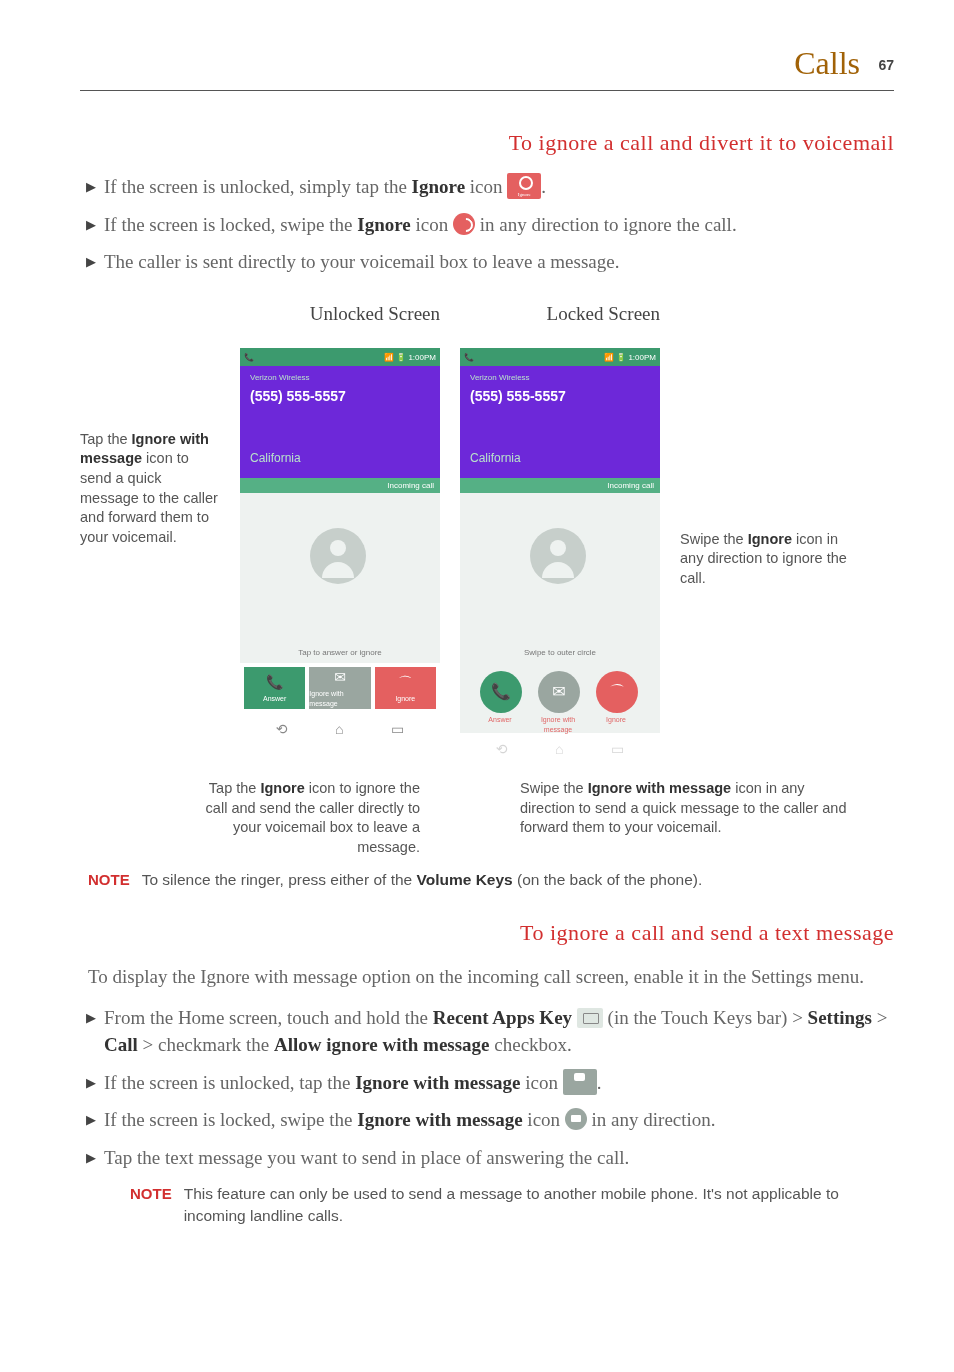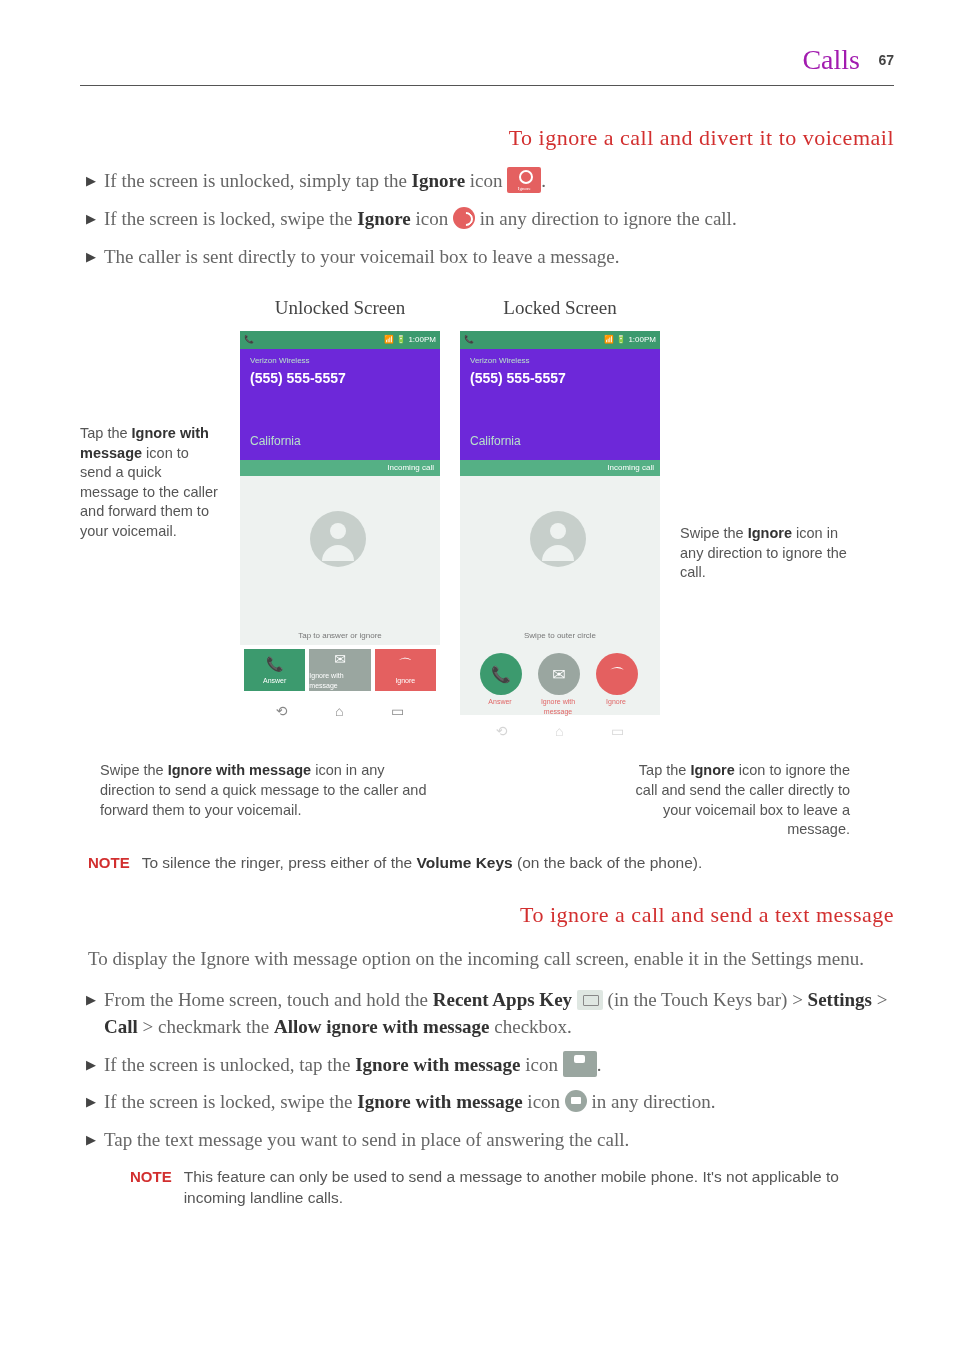--- a/index.html
+++ b/index.html
@@ -12,22 +12,22 @@
     background: #fff;
   }
   .page-header {
     border-bottom: 1px solid #555;
     padding-bottom: 4px;
     margin-bottom: 36px;
     text-align: right;
   }
   .page-header .section-name {
     font-family: Georgia, serif;
-    font-size: 28px;
-    color: #a21caf;
+    font-size: 32px;
+    color: #a16207;
     margin-right: 14px;
     text-align: right;
   }
   .page-header .page-num {
     font-size: 14px;
     font-weight: bold;
     color: #444;
     vertical-align: 4px;
   }
   .red-heading {
@@ -172,22 +172,22 @@
   .figure-area {
     display:flex;
     gap:20px;
     margin:24px 0 6px 0;
     align-items:flex-start;
   }
   .fig-title {
     font-family: Georgia, serif;
     font-size:19px;
     color:#444;
-    text-align:center;
-    margin-bottom:9px;
+    text-align:right;
+    margin-bottom:21px;
   }
   .side-anno {
     width:140px;
     font-size:14.5px;
     color:#555;
     line-height:1.35;
     padding-top:130px;
   }
   .side-anno-right {
     width:170px;
@@ -432,25 +432,25 @@
       </div>
     </div>
   </div>
 
   <div class="side-anno-right">
     <span>Swipe the </span><span class="bold-dk">Ignore</span><span> icon in any direction to ignore the call.</span>
   </div>
 </div>
 
 <div class="caption-row">
+  <div class="below-caption cap-left">
+    <span>Tap the </span><span class="bold-dk">Ignore</span><span> icon to ignore the call and send the caller directly to your voicemail box to leave a message.</span>
+  </div>
   <div class="below-caption cap-right">
     <span>Swipe the </span><span class="bold-dk">Ignore with message</span><span> icon in any direction to send a quick message to the caller and forward them to your voicemail.</span>
-  </div>
-  <div class="below-caption cap-left">
-    <span>Tap the </span><span class="bold-dk">Ignore</span><span> icon to ignore the call and send the caller directly to your voicemail box to leave a message.</span>
   </div>
 </div>
 
 <div class="note-row">
   <span class="note-label">NOTE</span>
   <span class="note-text">
     <span>To silence the ringer, press either of the </span><span class="bold-dk">Volume Keys</span><span> (on the back of the phone).</span>
   </span>
 </div>
 

